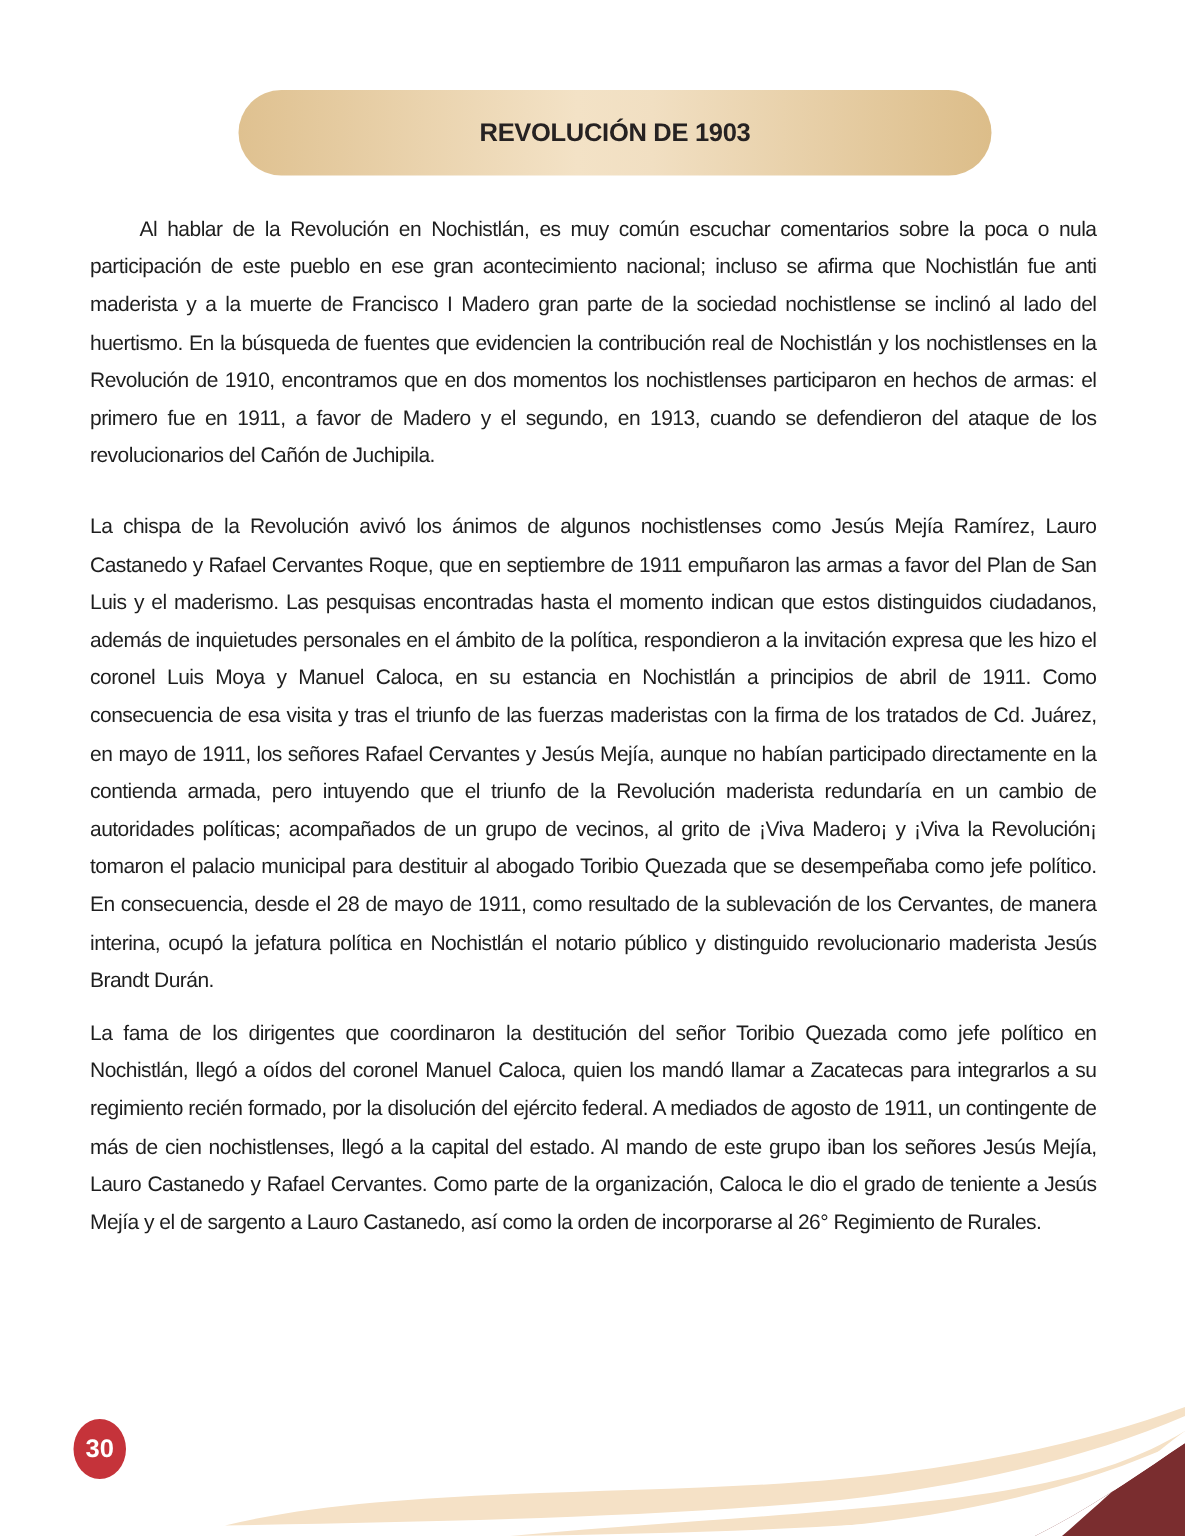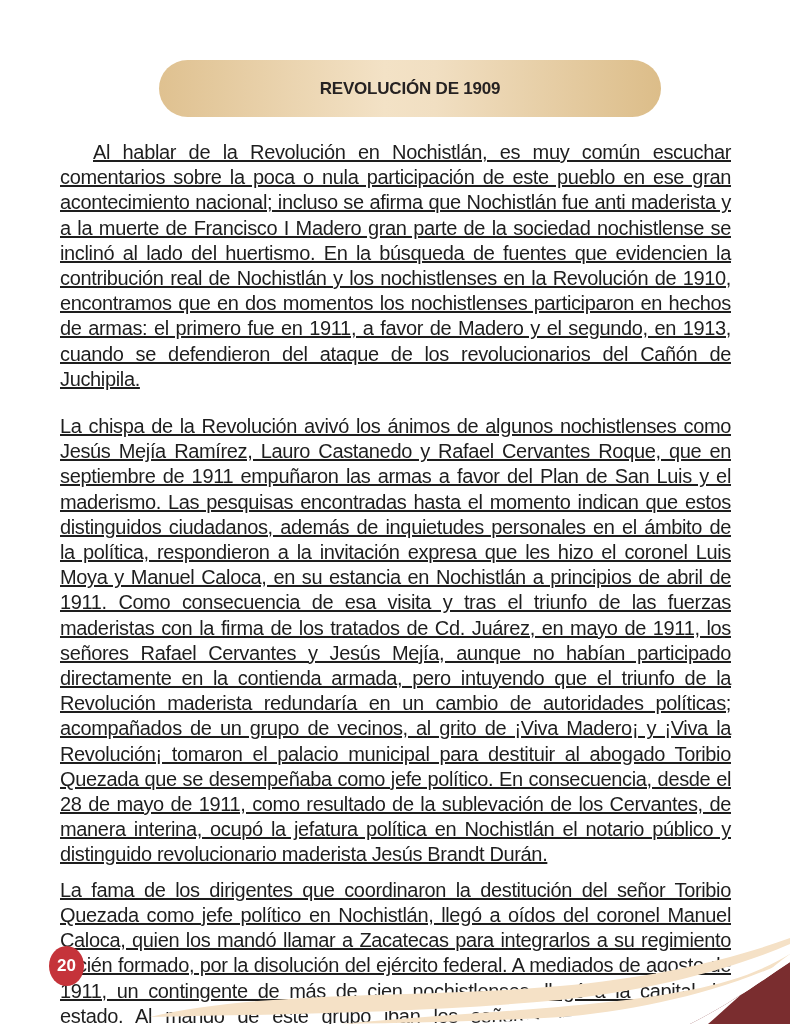--- a/index.html
+++ b/index.html
@@ -17,49 +17,49 @@
   }
   .title-line {
     font-family: "Liberation Sans", sans-serif;
     font-weight: bold; font-size: 17px; line-height: 24px;
     color: #262222; letter-spacing: -0.2px; text-align: center;
   }
   .content {
     position: absolute; left: 60px; top: 140px; width: 671px;
   }
   .para {
-    font-size: 20px; line-height: 25.2px; text-align: justify;
-    margin: 0; letter-spacing: -0.35px; word-spacing: 0px; text-decoration: underline;
+    font-size: 14px; line-height: 25.2px; text-align: justify;
+    margin: 0; letter-spacing: -0.35px; word-spacing: 0px;
   }
   .para.indent { text-indent: 33px; }
   .para + .para { margin-top: 10px; }
   .para.gap-large { margin-top: 22px; }
   .page-num {
     position: absolute; left: 49px; top: 946px; width: 35px; height: 40px;
     border-radius: 50%;
     background: #c5333a;
     color: #ffffff; font-weight: bold; font-size: 17px;
     display: flex; align-items: center; justify-content: center;
   }
   .decor { position: absolute; left: 0; top: 920px; width: 790px; height: 104px; }
 </style>
 </head>
 <body>
 
 <div class="title-pill">
-  <div class="title-line">REVOLUCIÓN DE 1909</div>
+  <div class="title-line">REVOLUCIÓN DE 1903</div>
 </div>
 
 <div class="content">
   <p class="para indent">Al hablar de la Revolución en Nochistlán, es muy común escuchar comentarios sobre la poca o nula participación de este pueblo en ese gran acontecimiento nacional; incluso se afirma que Nochistlán fue anti maderista y a la muerte de Francisco I Madero gran parte de la sociedad nochistlense se inclinó al lado del huertismo. En la búsqueda de fuentes que evidencien la contribución real de Nochistlán y los nochistlenses en la Revolución de 1910, encontramos que en dos momentos los nochistlenses participaron en hechos de armas: el primero fue en 1911, a favor de Madero y el segundo, en 1913, cuando se defendieron del ataque de los revolucionarios del Cañón de Juchipila.</p>
   <p class="para gap-large">La chispa de la Revolución avivó los ánimos de algunos nochistlenses como Jesús Mejía Ramírez, Lauro Castanedo y Rafael Cervantes Roque, que en septiembre de 1911 empuñaron las armas a favor del Plan de San Luis y el maderismo. Las pesquisas encontradas hasta el momento indican que estos distinguidos ciudadanos, además de inquietudes personales en el ámbito de la política, respondieron a la invitación expresa que les hizo el coronel Luis Moya y Manuel Caloca, en su estancia en Nochistlán a principios de abril de 1911. Como consecuencia de esa visita y tras el triunfo de las fuerzas maderistas con la firma de los tratados de Cd. Juárez, en mayo de 1911, los señores Rafael Cervantes y Jesús Mejía, aunque no habían participado directamente en la contienda armada, pero intuyendo que el triunfo de la Revolución maderista redundaría en un cambio de autoridades políticas; acompañados de un grupo de vecinos, al grito de ¡Viva Madero¡ y ¡Viva la Revolución¡ tomaron el palacio municipal para destituir al abogado Toribio Quezada que se desempeñaba como jefe político. En consecuencia, desde el 28 de mayo de 1911, como resultado de la sublevación de los Cervantes, de manera interina, ocupó la jefatura política en Nochistlán el notario público y distinguido revolucionario maderista Jesús Brandt Durán.</p>
   <p class="para">La fama de los dirigentes que coordinaron la destitución del señor Toribio Quezada como jefe político en Nochistlán, llegó a oídos del coronel Manuel Caloca, quien los mandó llamar a Zacatecas para integrarlos a su regimiento recién formado, por la disolución del ejército federal. A mediados de agosto de 1911, un contingente de más de cien nochistlenses, llegó a la capital del estado. Al mando de este grupo iban los señores Jesús Mejía, Lauro Castanedo y Rafael Cervantes. Como parte de la organización, Caloca le dio el grado de teniente a Jesús Mejía y el de sargento a Lauro Castanedo, así como la orden de incorporarse al 26° Regimiento de Rurales.</p>
 </div>
 
-<div class="page-num">20</div>
+<div class="page-num">30</div>
 
 <svg class="decor" viewBox="0 0 790 104" preserveAspectRatio="none">
   <path d="M150 97 C 260 70, 430 78, 560 66 C 650 58, 730 40, 790 18 L 790 24 C 730 50, 650 70, 560 80 C 430 92, 300 94, 150 97 Z" fill="#f5e1c6"></path>
   <path d="M340 104 C 470 92, 600 88, 690 70 C 730 62, 760 52, 790 34 L 790 40 C 760 62, 720 78, 680 86 C 600 98, 470 102, 340 104 Z" fill="#f5e1c6"></path>
   <path d="M790 40 L 790 104 L 450 104 C 570 100, 680 90, 790 40 Z" fill="#ffffff"></path>
   <path d="M790 42 C 760 62, 730 84, 690 104 L 790 104 Z" fill="#7a2d2f"></path>
   <path d="M790 34 C 765 52, 745 72, 708 104 L 690 104 C 730 84, 760 62, 790 42 Z" fill="#ffffff"></path>
 </svg>
 
 </body></html>

